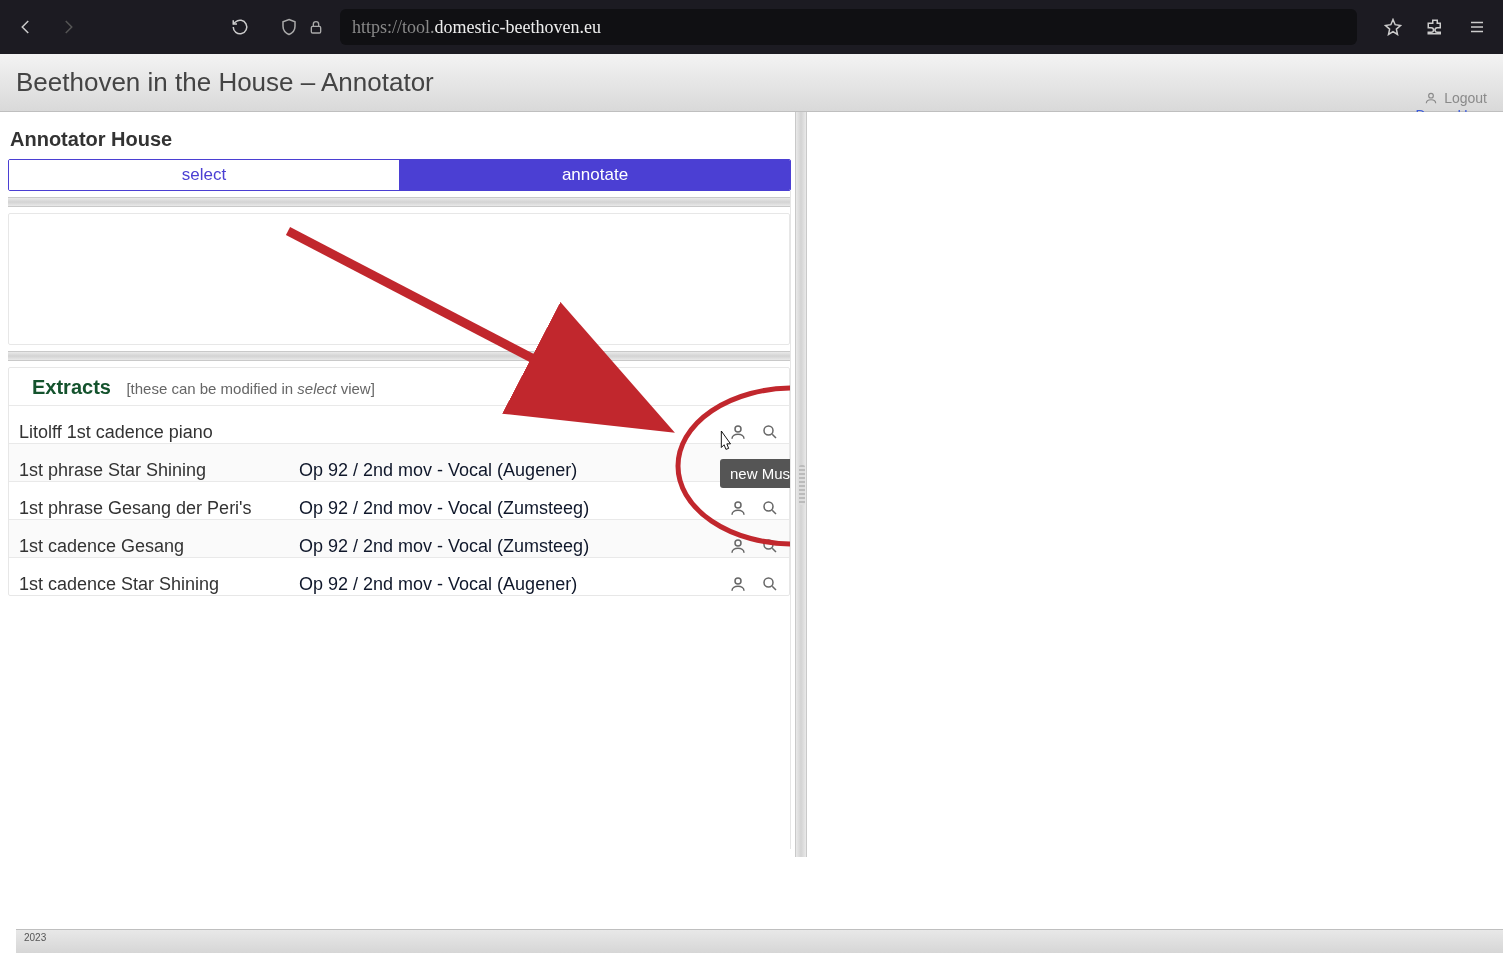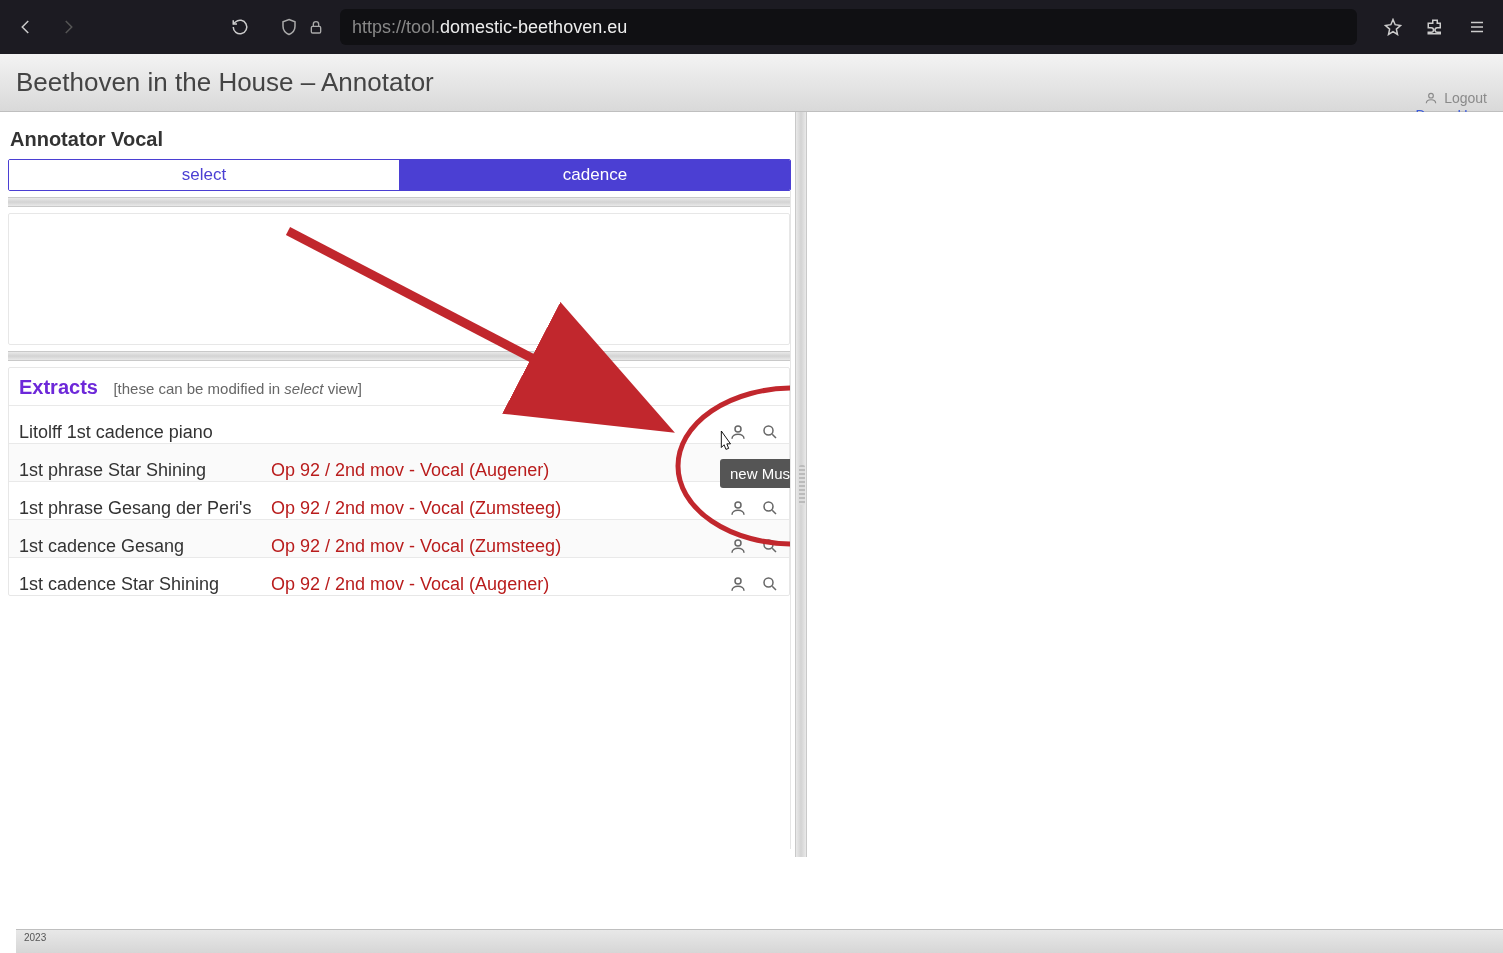--- a/index.html
+++ b/index.html
@@ -1,18 +1,18 @@
 <!DOCTYPE html>
 <html><head>
 <meta charset="utf-8">
 <style>
   * { box-sizing: border-box; margin: 0; padding: 0; }
   html, body { width: 1503px; height: 953px; font-family: -apple-system, Helvetica, Arial, sans-serif; background:#fff; }
   
-  .browser-chrome { background:#1c1b22; height:54px; display:flex; align-items:center; padding:0 10px; gap:10px; }
+  .browser-chrome { background:#1c1b22; height:54px; display:flex; align-items:center; padding:0 10px; gap:10px;font-family:Liberation Serif, serif; }
   .nav-btn { width:32px; height:32px; display:flex; align-items:center; justify-content:center; color:#ccc; border-radius:4px; }
   .nav-btn.disabled { color:#555; }
   .nav-btn svg { width:18px; height:18px; }
   .chrome-spacer { width:120px; }
   .reload { margin-right:8px; }
   .shield-lock { display:flex; align-items:center; gap:10px; color:#aaa; margin:0 6px; }
   .urlbar { flex:1; height:36px; background:#101013; border-radius:6px; display:flex; align-items:center; padding:0 12px; color:#888; font-size:18px; }
   .urlbar .domain-strong { color:#eee; }
   .right-icons { display:flex; align-items:center; gap:10px; margin-left:10px; }
   .right-icons .nav-btn { color:#ccc; }
@@ -39,28 +39,28 @@
 
   .scroll-region { flex:1; overflow:hidden; border-right:1px solid #e5e5e5; position:relative; }
   .section { border:1px solid #e7e7e7; border-radius:2px; margin-top:6px; background:#fff; }
   .section-head { display:flex; align-items:center; justify-content:space-between; padding:6px 10px 6px 10px; font-size:20px; font-weight:700; color:#333; }
   .plus-btn { width:24px; height:24px; display:flex; align-items:center; justify-content:center; color:#222; font-size:22px; font-weight:400; cursor:pointer; }
   .section-body { min-height:170px; }
 
   .hsplit { height:10px; background:linear-gradient(#e9e9e9,#d3d3d3,#e9e9e9); border-top:1px solid #c9c9c9; border-bottom:1px solid #c9c9c9; margin-top:6px; }
 
   .extracts-head { padding:8px 10px 6px 10px; }
-  .extracts-head .title { font-size:20px; font-weight:700; color:#6d28d9; display:inline; }
+  .extracts-head .title { font-size:20px; font-weight:700; color:#14532d; display:inline;margin-left:13px; }
   .extracts-head .hint { font-size:15px; color:#666; font-weight:400; margin-left:11px; }
   .extracts-head .hint .ital { font-style:italic; }
 
   .extract-row { display:flex; align-items:flex-end; height:38px; padding:0 8px 0 10px; border-top:1px solid #e9e9e9; font-size:18px; color:#333; }
   .extract-row:nth-child(even){ background:#fafafa; }
   .ex-name { width:252px; overflow:hidden; white-space:nowrap; text-overflow:ellipsis; }
-  .ex-src { flex:1; color:#b91c1c; }
+  .ex-src { flex:1; color:#0f172a;margin-left:28px; }
   .ex-icons { display:flex; gap:10px; color:#666; }
   .ex-icons .ico { width:22px; height:22px; display:flex; align-items:center; justify-content:center; }
 
   
   .tooltip { position:absolute; left:712px; top:268px; background:#555; color:#fff; font-size:15px; padding:6px 10px; border-radius:3px; white-space:nowrap; z-index:5; }
   .pointer-cursor { position:absolute; left:706px; top:238px; z-index:6; }
 
   
   .annot-overlay { position:absolute; left:0; top:0; pointer-events:none; z-index:4; }
 
@@ -132,24 +132,24 @@
           <path d="M4 21c0-4 4-6 8-6s8 2 8 6"></path>
         </svg>
       <span>Logout</span>
     </div>
     <div class="username">Demo-User</div>
   </div>
 </div>
 
 <div class="content">
   <div class="left-pane">
-    <div class="mode-label">Annotator Vocal</div>
+    <div class="mode-label">Annotator House</div>
     <div class="mode-tabs">
       <div class="mode-tab select">select</div>
-      <div class="mode-tab annotate">cadence</div>
+      <div class="mode-tab annotate">annotate</div>
     </div>
 
     <div class="scroll-region">
 
 
       <div class="hsplit"></div>
 
       <div class="section" style="position:relative;">
         <div class="section-body" style="min-height:130px;"></div>
       </div>

